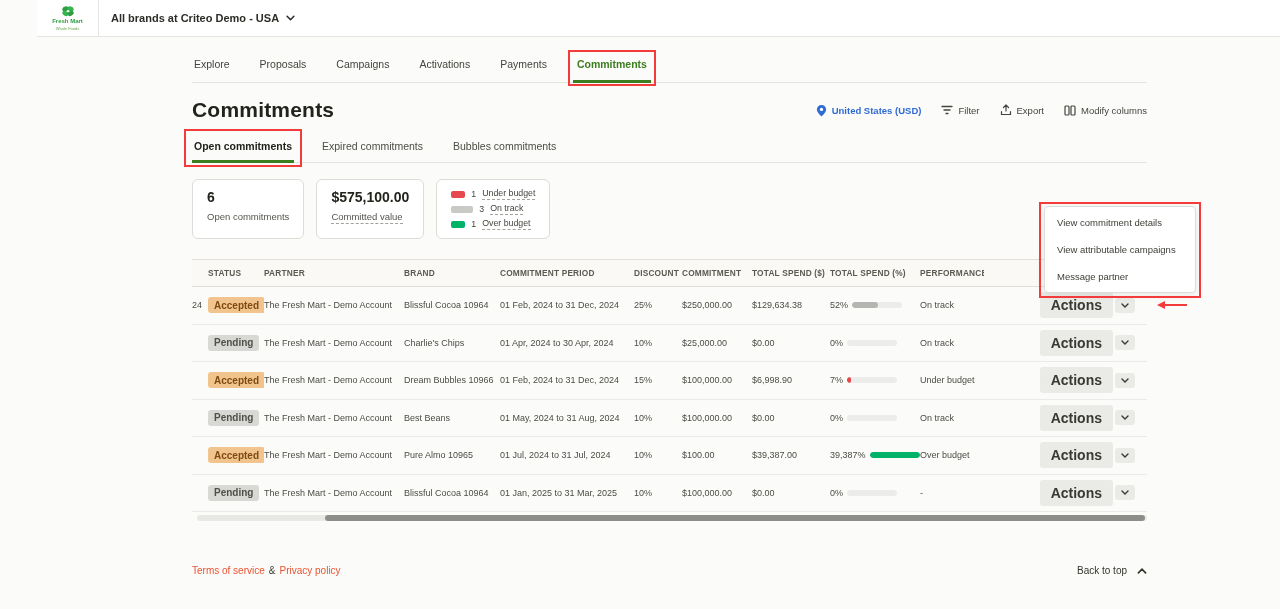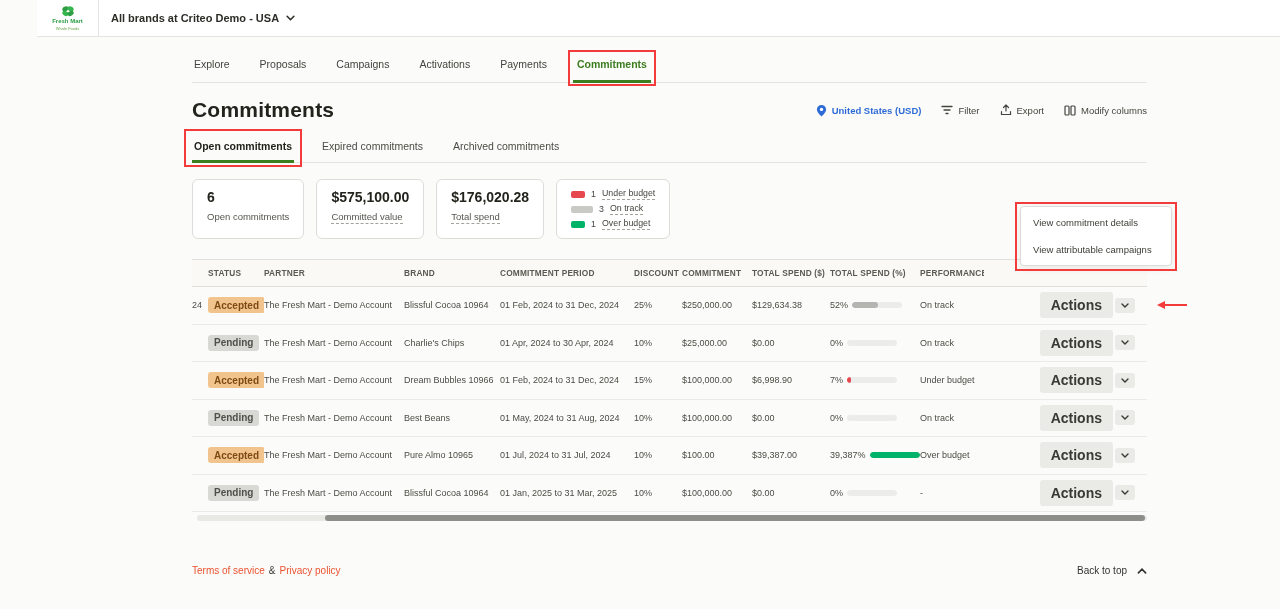--- a/index.html
+++ b/index.html
@@ -65,21 +65,21 @@
   
   .hscroll { position:relative; margin:3px 0 0 160px; width:950px; height:6px; background:#e8e8e5; border-radius:3px; }
   .hthumb { position:absolute; left:128px; right:2px; top:0; height:6px; background:#8d8d89; border-radius:3px; cursor:grab; }
   
   .footer { margin:44px 0 0 155px; width:955px; display:flex; justify-content:space-between; align-items:flex-start; font-size:10px; }
   .legal { display:flex; align-items:center; gap:4px; }
   .legal-link { color:#ea5230; cursor:pointer; }
   .amp { color:#3a3a35; }
   .backtop { display:flex; align-items:center; gap:10px; color:#33332e; cursor:pointer; }
   
-  .menu { position:absolute; left:983px; top:206px; width:152px; background:#fff; border:1px solid #dddcd8; border-radius:4px; box-shadow:0 2px 10px rgba(0,0,0,.08); z-index:30; padding:2px 0; }
+  .menu { position:absolute; left:1007px; top:206px; width:152px; background:#fff; border:1px solid #dddcd8; border-radius:4px; box-shadow:0 2px 10px rgba(0,0,0,.08); z-index:30; padding:2px 0; }
   .menu-item { padding:8px 12px; font-size:9.5px; color:#3d3d37; cursor:pointer; white-space:nowrap; }
   
   .ann { position:absolute; border:2px solid #f43b3b; pointer-events:none; z-index:40; }
   .tab .ann { left:-7px; right:-7px; top:13px; bottom:-4px; }
   .subtab .ann { left:-8px; right:-8px; top:-3px; bottom:-5px; }
   .menu .ann { left:-6px; right:-6px; top:-5px; bottom:-6px; }
   svg { display:block; }
 </style>
 </head>
 <body>
@@ -161,35 +161,31 @@
       </span>
     </div>
   </div>
 
   <nav class="subtabs">
     <span class="subtab active">
       <span>Open commitments</span>
       <span class="ann"></span>
     </span>
     <span class="subtab">Expired commitments</span>
-    <span class="subtab">Archived commitments</span>
+    <span class="subtab">Bubbles commitments</span>
   </nav>
 
   <div class="cards">
     <div class="card">
       <div class="card-value">6</div>
       <div class="card-label">Open commitments</div>
     </div>
     <div class="card">
       <div class="card-value">$575,100.00</div>
       <div class="card-label"><span class="dashed">Committed value</span></div>
-    </div>
-    <div class="card">
-      <div class="card-value">$176,020.28</div>
-      <div class="card-label"><span class="dashed">Total spend</span></div>
     </div>
     <div class="card legend-card">
       <div class="legend-row">
         <span class="swatch sw0" style="background: rgb(229, 72, 77);"></span>
         <span>1</span>
         <span class="dashed">Under budget</span>
       </div>
       <div class="legend-row">
         <span class="swatch sw1" style="background: rgb(201, 201, 197);"></span>
         <span>3</span>
@@ -397,16 +393,17 @@
         <svg width="10" height="6" viewBox="0 0 8 5">
             <path d="M1 4l3-3 3 3" stroke="#33332e" stroke-width="1.4" fill="none" stroke-linecap="round"></path>
           </svg>
       </span>
     </div>
   </footer>
 
   <div class="menu">
     <div class="menu-item">View commitment details</div>
     <div class="menu-item">View attributable campaigns</div>
+    <div class="menu-item">Message partner</div>
     <span class="ann"></span>
   </div>
 
 </div>
 
 </body></html>

